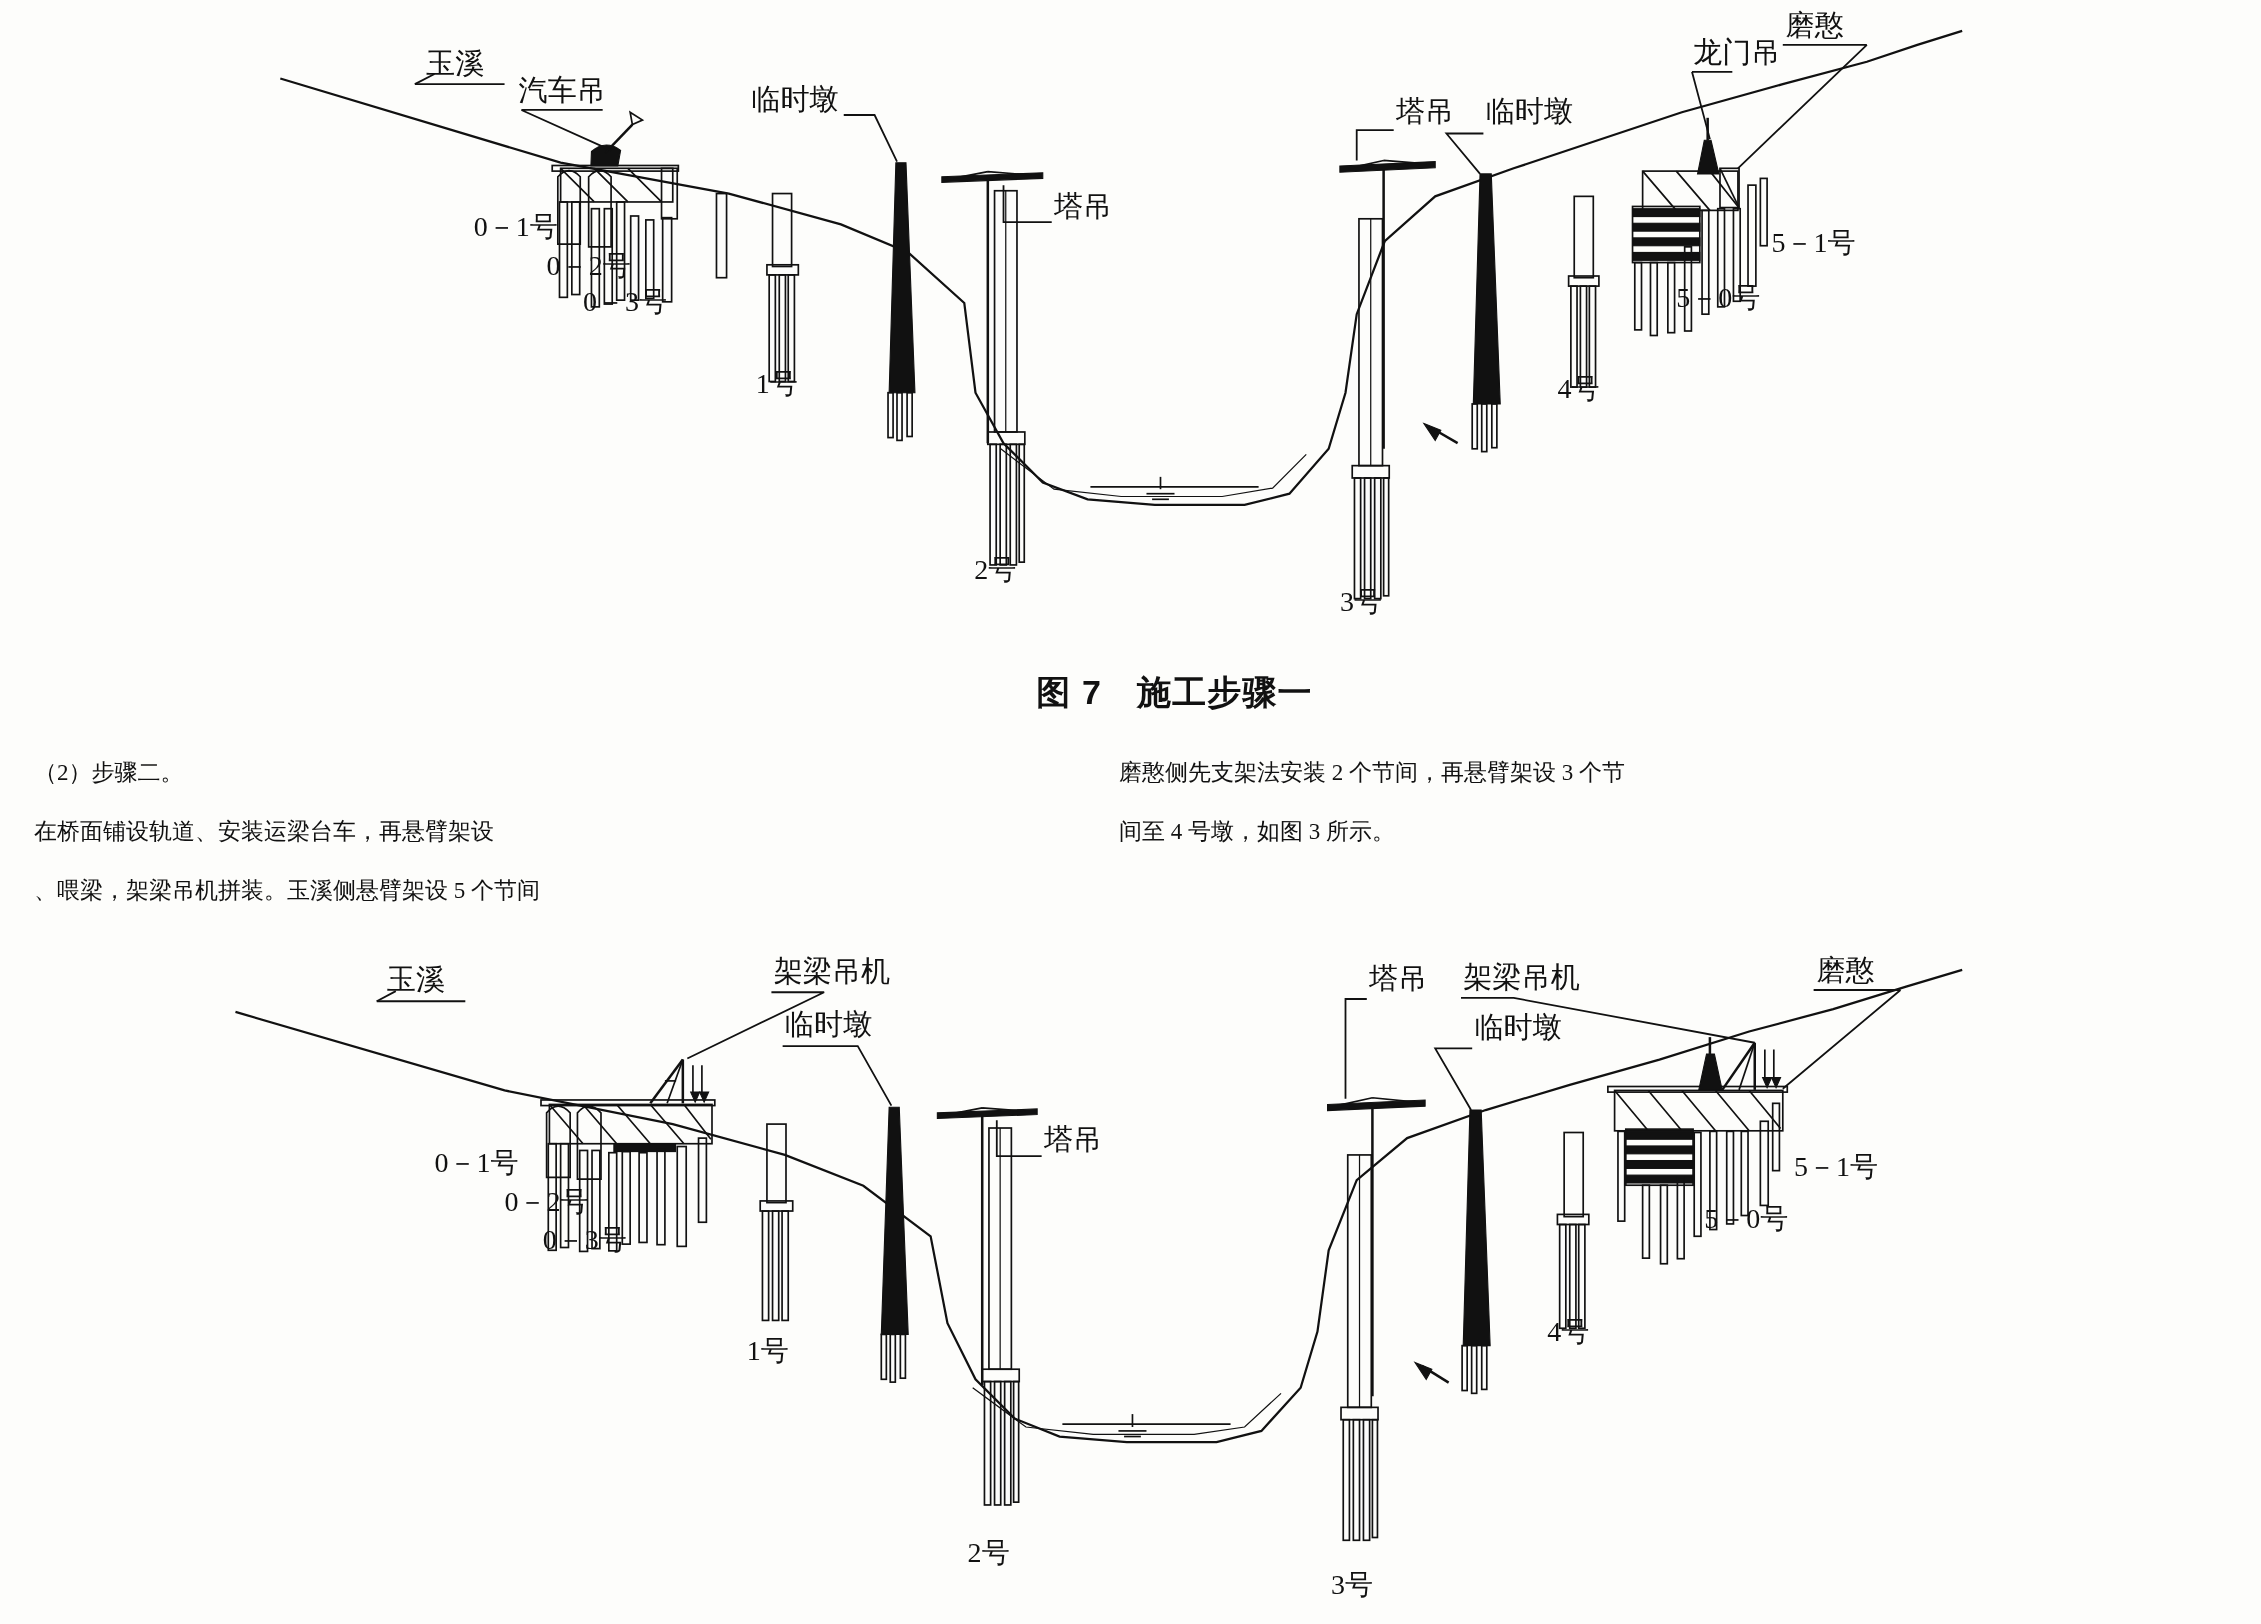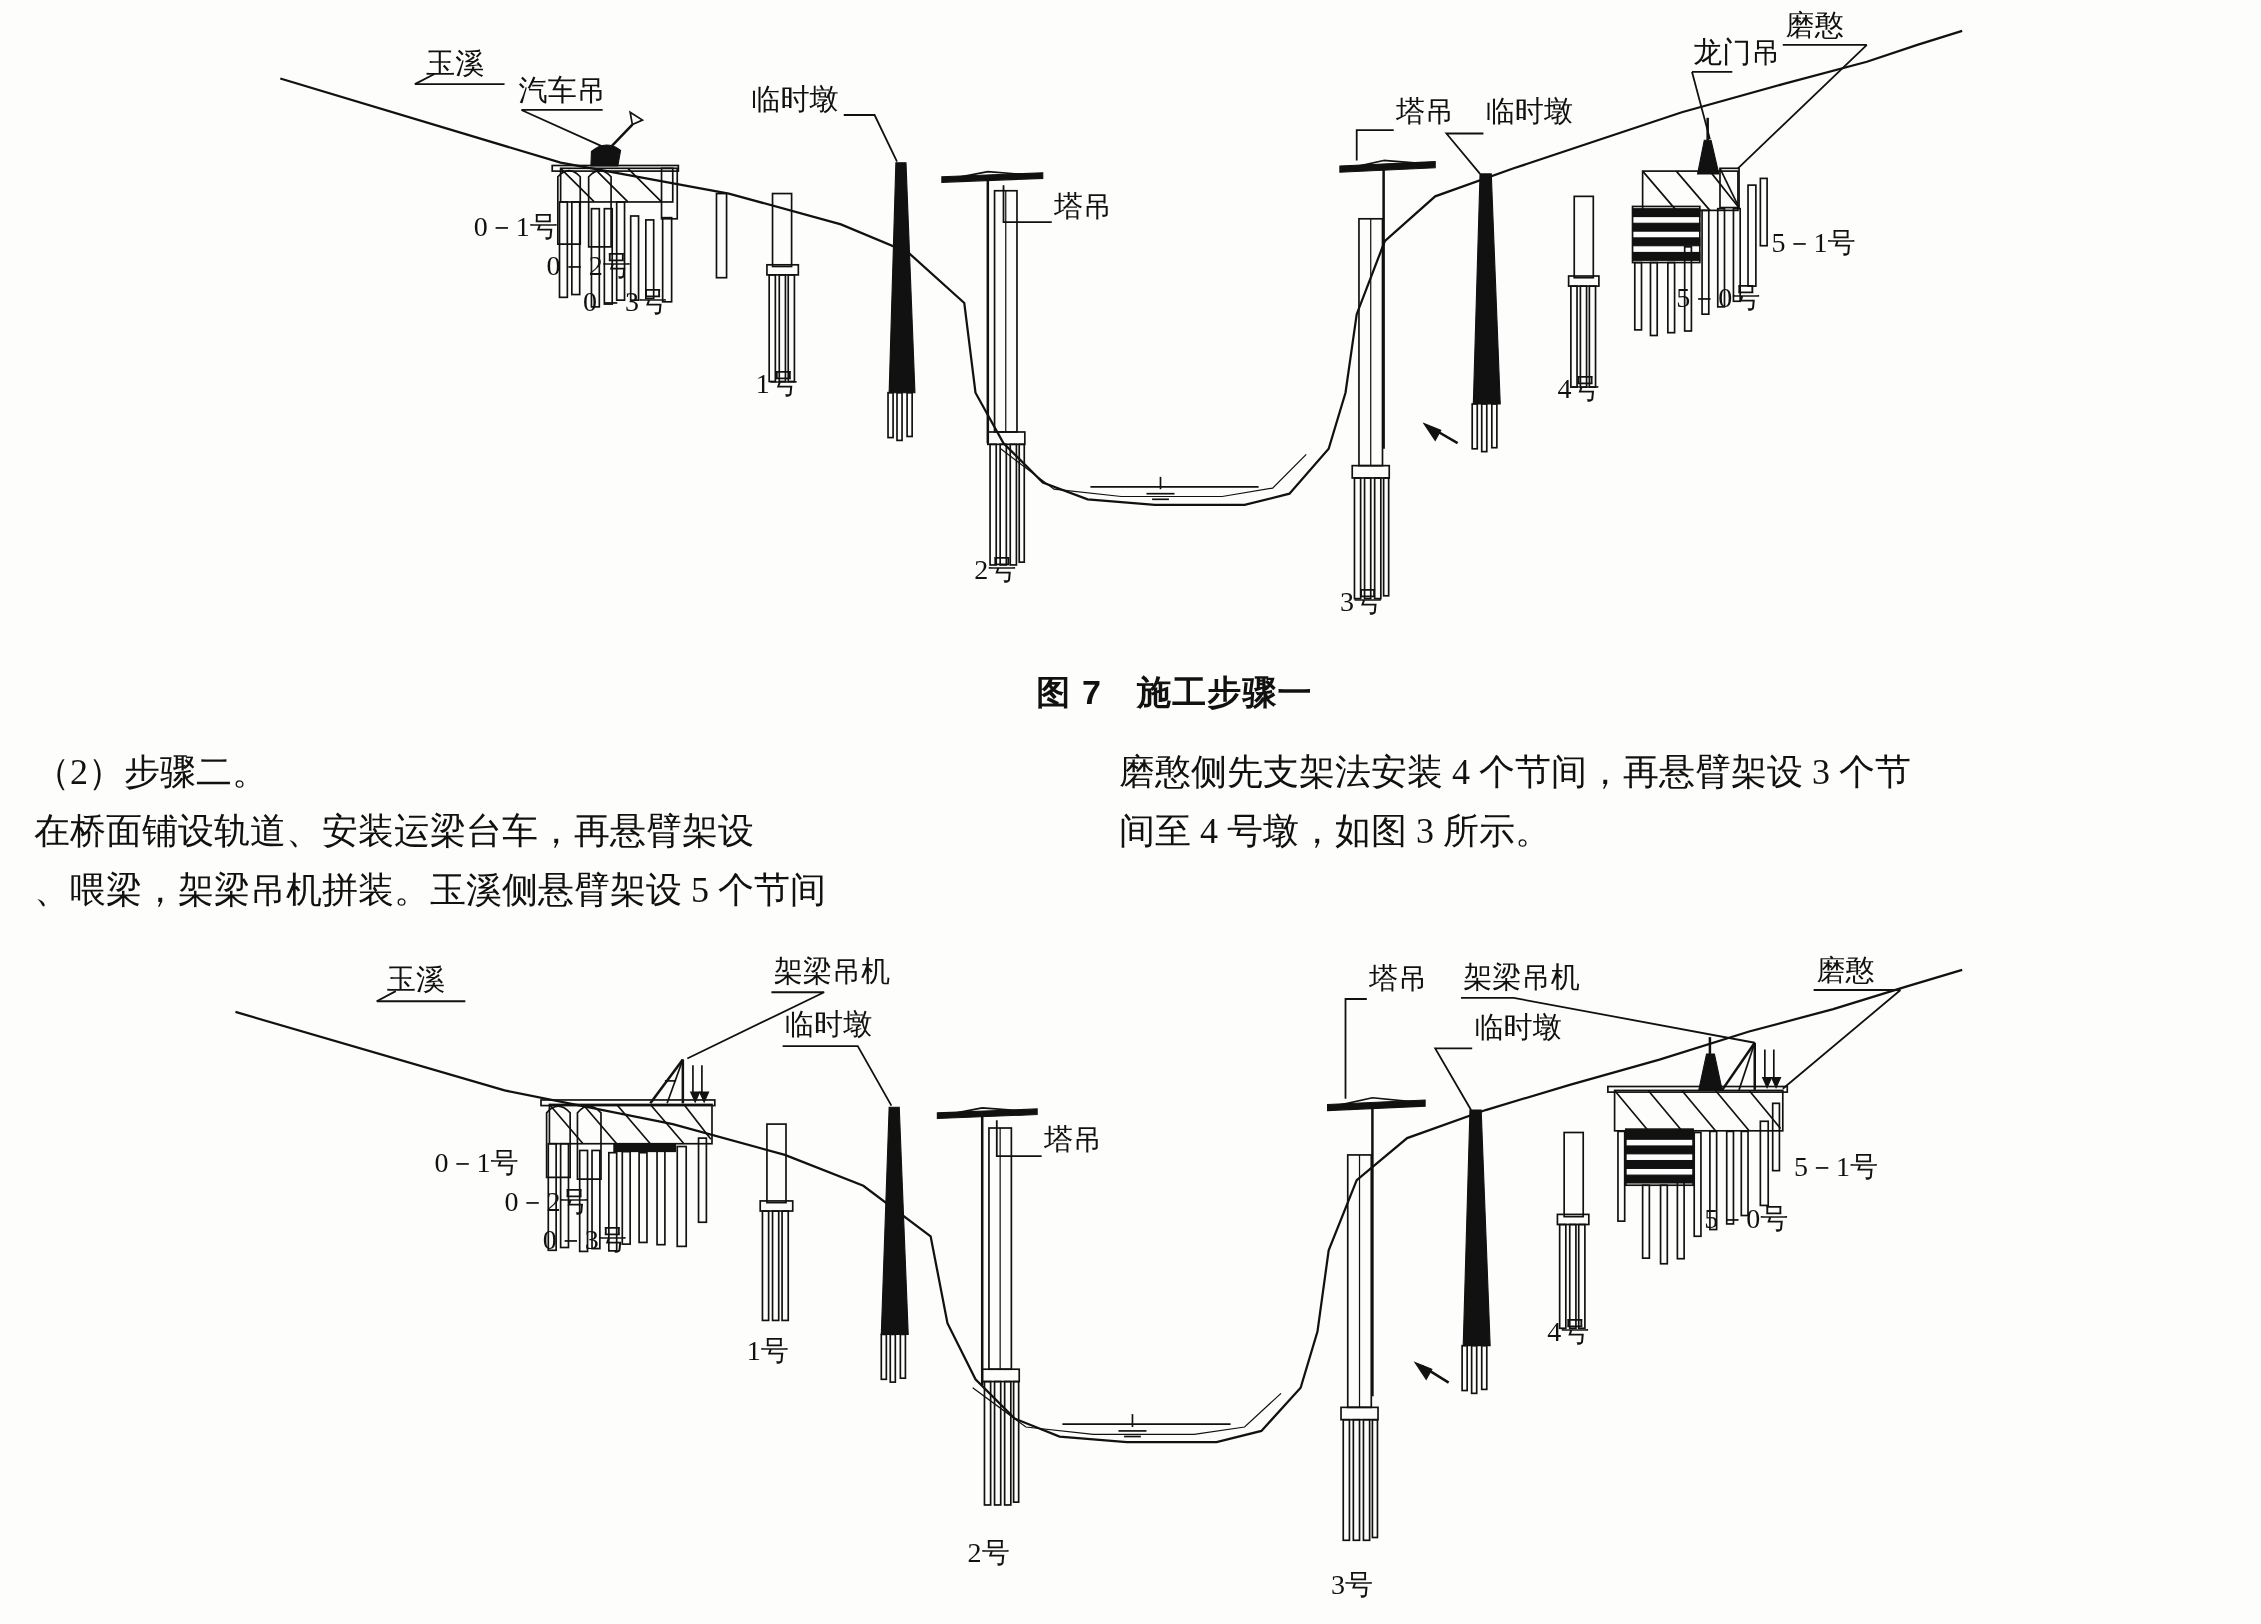--- a/index.html
+++ b/index.html
@@ -20,21 +20,21 @@
   .figure svg{display:block;width:100%;height:100%;}
 
   .cap{
     position:absolute;left:0;width:2261px;text-align:center;
     font-weight:bold;font-size:34px;letter-spacing:1.1px;
     font-family:"Liberation Sans","DejaVu Sans",sans-serif;
   }
   #figure-caption-one{top:670px;margin-left:44px;}
 
   
-  .body-text{position:absolute;font-size:36px;line-height:59px;}
+  .body-text{position:absolute;font-size:23px;line-height:59px;}
   #text-col-left{left:34px;top:743px;width:1048px;}
   #text-col-right{left:1119px;top:743px;width:1121px;}
   .ln{white-space:nowrap;display:block;letter-spacing:0px;}
 
   
   .lbl{font-family:"Liberation Sans","DejaVu Sans",sans-serif;font-size:52px;fill:#111;}
   .lbl-sm{font-family:"Liberation Serif","DejaVu Serif",serif;font-size:50px;fill:#111;}
   .ld{stroke:#111;stroke-width:3.2;fill:none;}
   .terr{stroke:#111;stroke-width:4;fill:none;}
   .st{stroke:#111;stroke-width:3;fill:none;}
@@ -255,21 +255,21 @@
   </div>
 
   <div class="cap" id="figure-caption-one">图 7　施工步骤一</div>
 
   <div class="body-text" id="text-col-left">
     <span class="ln">（2）步骤二。</span>
     <span class="ln">在桥面铺设轨道、安装运梁台车，再悬臂架设</span>
     <span class="ln">、喂梁，架梁吊机拼装。玉溪侧悬臂架设 5 个节间</span>
   </div>
   <div class="body-text" id="text-col-right">
-    <span class="ln">磨憨侧先支架法安装 4 个节间，再悬臂架设 3 个节</span>
+    <span class="ln">磨憨侧先支架法安装 2 个节间，再悬臂架设 3 个节</span>
     <span class="ln">间至 4 号墩，如图 3 所示。</span>
   </div>
 
   <div class="figure" id="figure-step-two">
     <svg viewBox="0 0 4033 1198" preserveAspectRatio="none">
 
       <path class="terr" d="M420,105 L900,245 L1200,305 L1400,360 L1540,415 L1660,505 L1690,660 L1740,760 L1810,830 L1890,862 L2010,872 L2170,872 L2250,852 L2320,775 L2350,675 L2370,530 L2420,405 L2510,330 L2650,280 L2800,235 L2960,190 L3120,140 L3270,100 L3400,60 L3500,30"></path>
       <path class="thin" d="M1735,775 L1830,845 L1950,858 L2130,858 L2220,845 L2285,785"></path>
       <g>
         <line class="st" x1="1895" y1="840" x2="2195" y2="840"></line>

